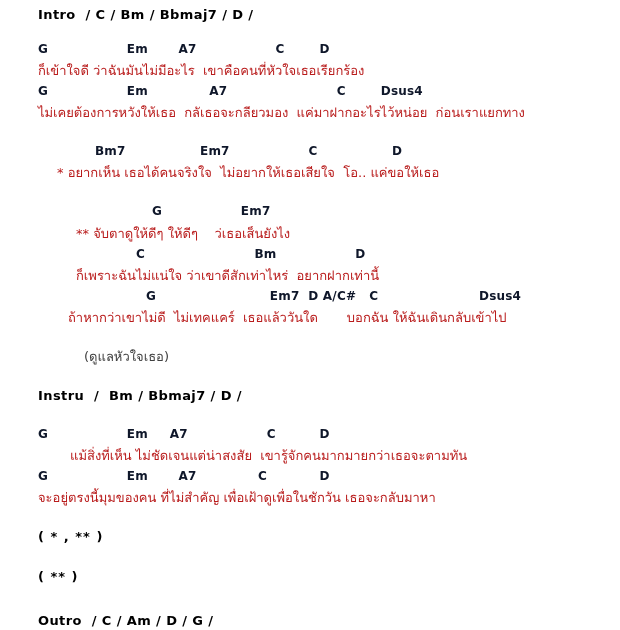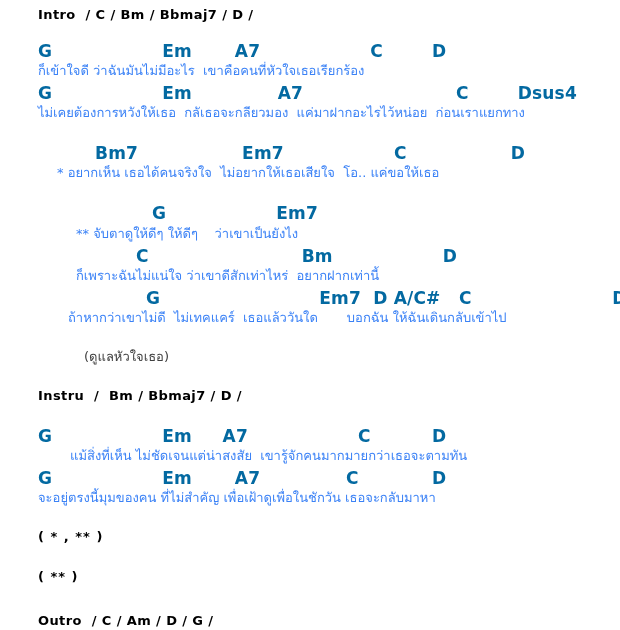--- a/index.html
+++ b/index.html
@@ -26,28 +26,28 @@
     line-height: 1;
   }
   .section {
     font-weight: bold;
     font-size: 13px;
     color: #000000;
     letter-spacing: 0.4px;
   }
   .chords {
     font-weight: bold;
-    font-size: 17px;
-    color: #0369a1;
+    font-size: 12px;
+    color: #0f172a;
     letter-spacing: 0.2px;
   }
   .lyric {
     font-weight: normal;
     font-size: 13px;
-    color: #3b82f6;
+    color: #b91c1c;
   }
   .note {
     font-weight: normal;
     font-size: 13px;
     color: #404040;
   }
   .marker {
     font-weight: bold;
     font-size: 13px;
     color: #000000;
@@ -64,21 +64,21 @@
   <div class="line chords" style="left:38px; top:43px;">G                  Em       A7                  C        D</div>
   <div class="line lyric" style="left:38px; top:64px;">ก็เข้าใจดี ว่าฉันมันไม่มีอะไร  เขาคือคนที่หัวใจเธอเรียกร้อง</div>
 
   <div class="line chords" style="left:38px; top:85px;">G                  Em              A7                         C        Dsus4</div>
   <div class="line lyric" style="left:38px; top:106px;">ไม่เคยต้องการหวังให้เธอ  กลัเธอจะกลียวมอง  แค่มาฝากอะไรไว้หน่อย  ก่อนเราแยกทาง</div>
 
   <div class="line chords" style="left:95px; top:145px;">Bm7                 Em7                  C                 D</div>
   <div class="line lyric" style="left:57px; top:166px;">* อยากเห็น เธอได้คนจริงใจ  ไม่อยากให้เธอเสียใจ  โอ.. แค่ขอให้เธอ</div>
 
   <div class="line chords" style="left:152px; top:205px;">G                  Em7</div>
-  <div class="line lyric" style="left:76px; top:227px;">** จับตาดูให้ดีๆ ให้ดีๆ    ว่าเขาเป็นยังไง</div>
+  <div class="line lyric" style="left:76px; top:227px;">** จับตาดูให้ดีๆ ให้ดีๆ    ว่เธอเส็นยังไง</div>
 
   <div class="line chords" style="left:100px; top:248px;margin-left:36px;">C                         Bm                  D</div>
   <div class="line lyric" style="left:76px; top:269px;">ก็เพราะฉันไม่แน่ใจ ว่าเขาดีสักเท่าไหร่  อยากฝากเท่านี้</div>
 
   <div class="line chords" style="left:146px; top:290px;">G                          Em7  D A/C#   C                       Dsus4</div>
   <div class="line lyric" style="left:68px; top:311px;text-align:right;">ถ้าหากว่าเขาไม่ดี  ไม่เทคแคร์  เธอแล้ววันใด       บอกฉัน ให้ฉันเดินกลับเข้าไป</div>
 
   <div class="line note" style="left:84px; top:350px;">(ดูแลหัวใจเธอ)</div>
 
   <div class="line section" style="left:38px; top:389px;">Instru  /  Bm / Bbmaj7 / D /</div>

